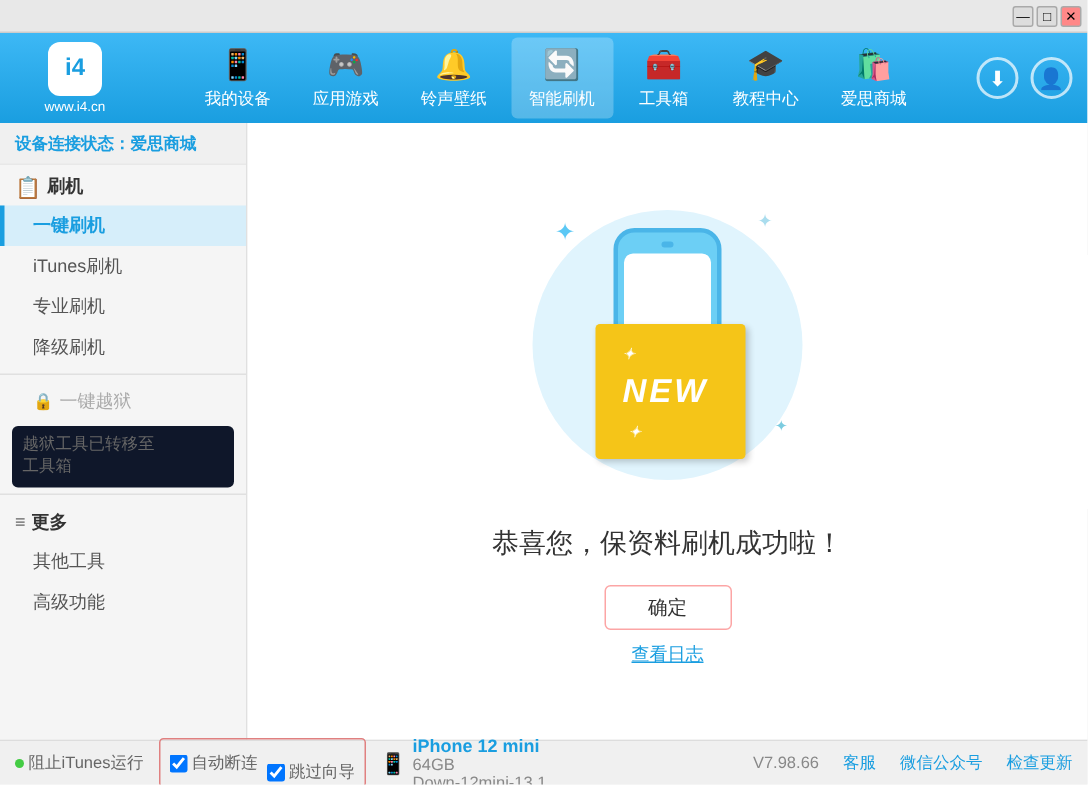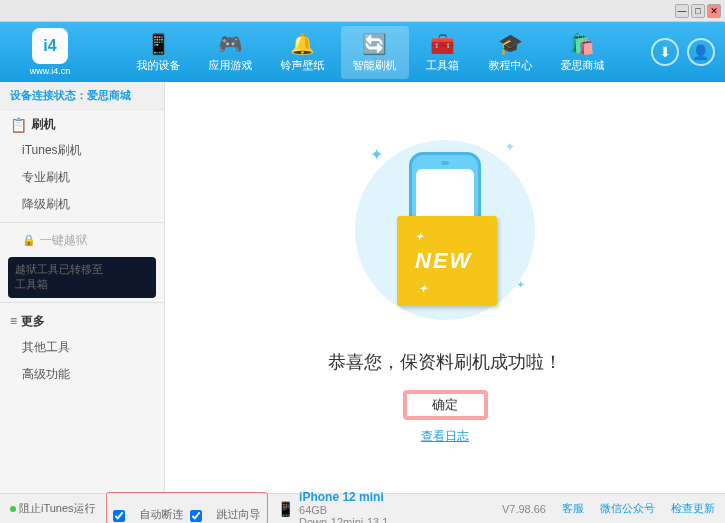--- a/index.html
+++ b/index.html
@@ -248,21 +248,21 @@
     .success-title {
       font-size: 18px;
       color: #333;
       margin-bottom: 16px;
       font-weight: normal;
     }
     .confirm-btn {
       width: 85px;
       height: 30px;
       background: white;
-      border: 4px solid #fca5a5;
+      border: 1px solid #fca5a5;
       border-radius: 4px;
       font-size: 13px;
       color: #333;
       cursor: pointer;
       margin-bottom: 8px;
     }
     .view-log-link {
       font-size: 12px;
       color: #1a9ee0;
       cursor: pointer;
@@ -281,22 +281,22 @@
       font-size: 11px;
       color: #666;
     }
     .status-left {
       display: flex;
       align-items: center;
       gap: 8px;
     }
     .checkbox-item {
       display: flex;
-      align-items: flex-end;
-      gap: 15px;
+      align-items: center;
+      gap: 3px;
       border: 1px solid #e88;
       padding: 2px 4px;
       border-radius: 2px;
     }
     .checkbox-input {
       width: 12px;
       height: 12px;
     }
     .device-name {
       font-size: 12px;
@@ -384,20 +384,23 @@
 <div class="main-content">
 
   <div class="sidebar">
     <div class="status-bar-top">
       <span>设备连接状态：</span><span style="color:#1a9ee0;font-weight:bold;">爱思商城</span>
     </div>
 
     <div class="sidebar-section-title">
       <span class="sidebar-section-icon">📋</span>
       <span>刷机</span>
+    </div>
+    <div class="sidebar-item active">
+      <span>一键刷机</span>
     </div>
     <div class="sidebar-item">
       <span>iTunes刷机</span>
     </div>
     <div class="sidebar-item">
       <span>专业刷机</span>
     </div>
     <div class="sidebar-item">
       <span>降级刷机</span>
     </div>

